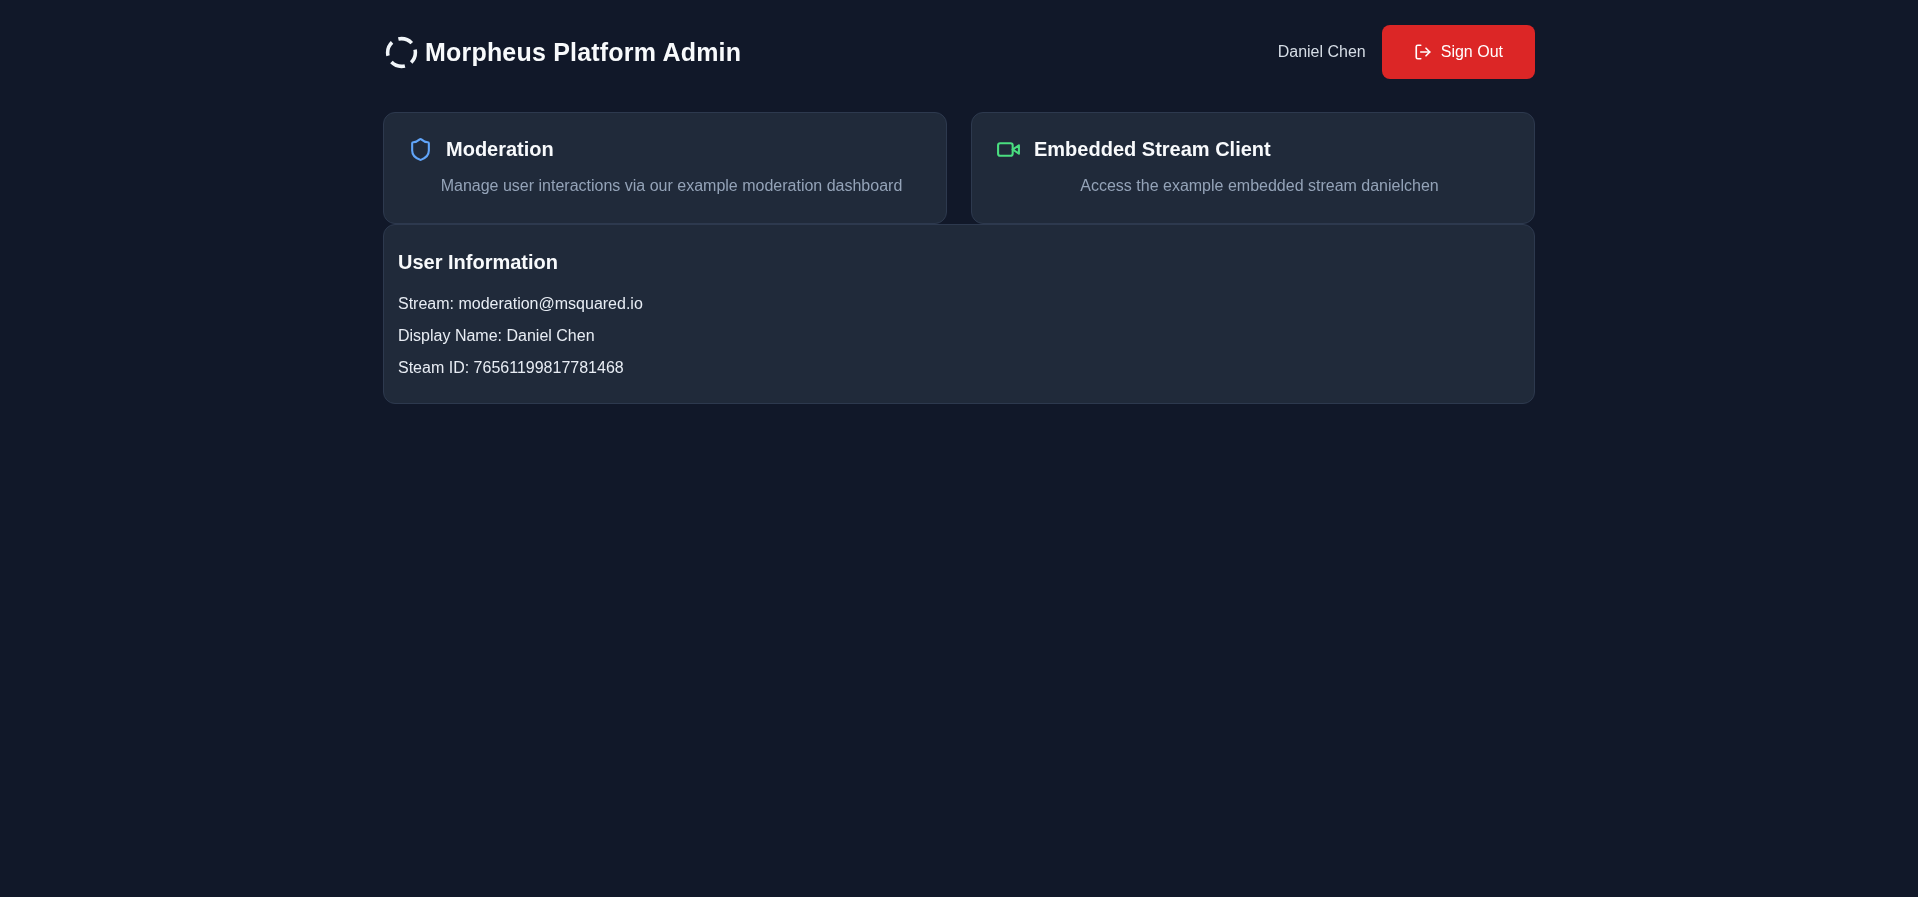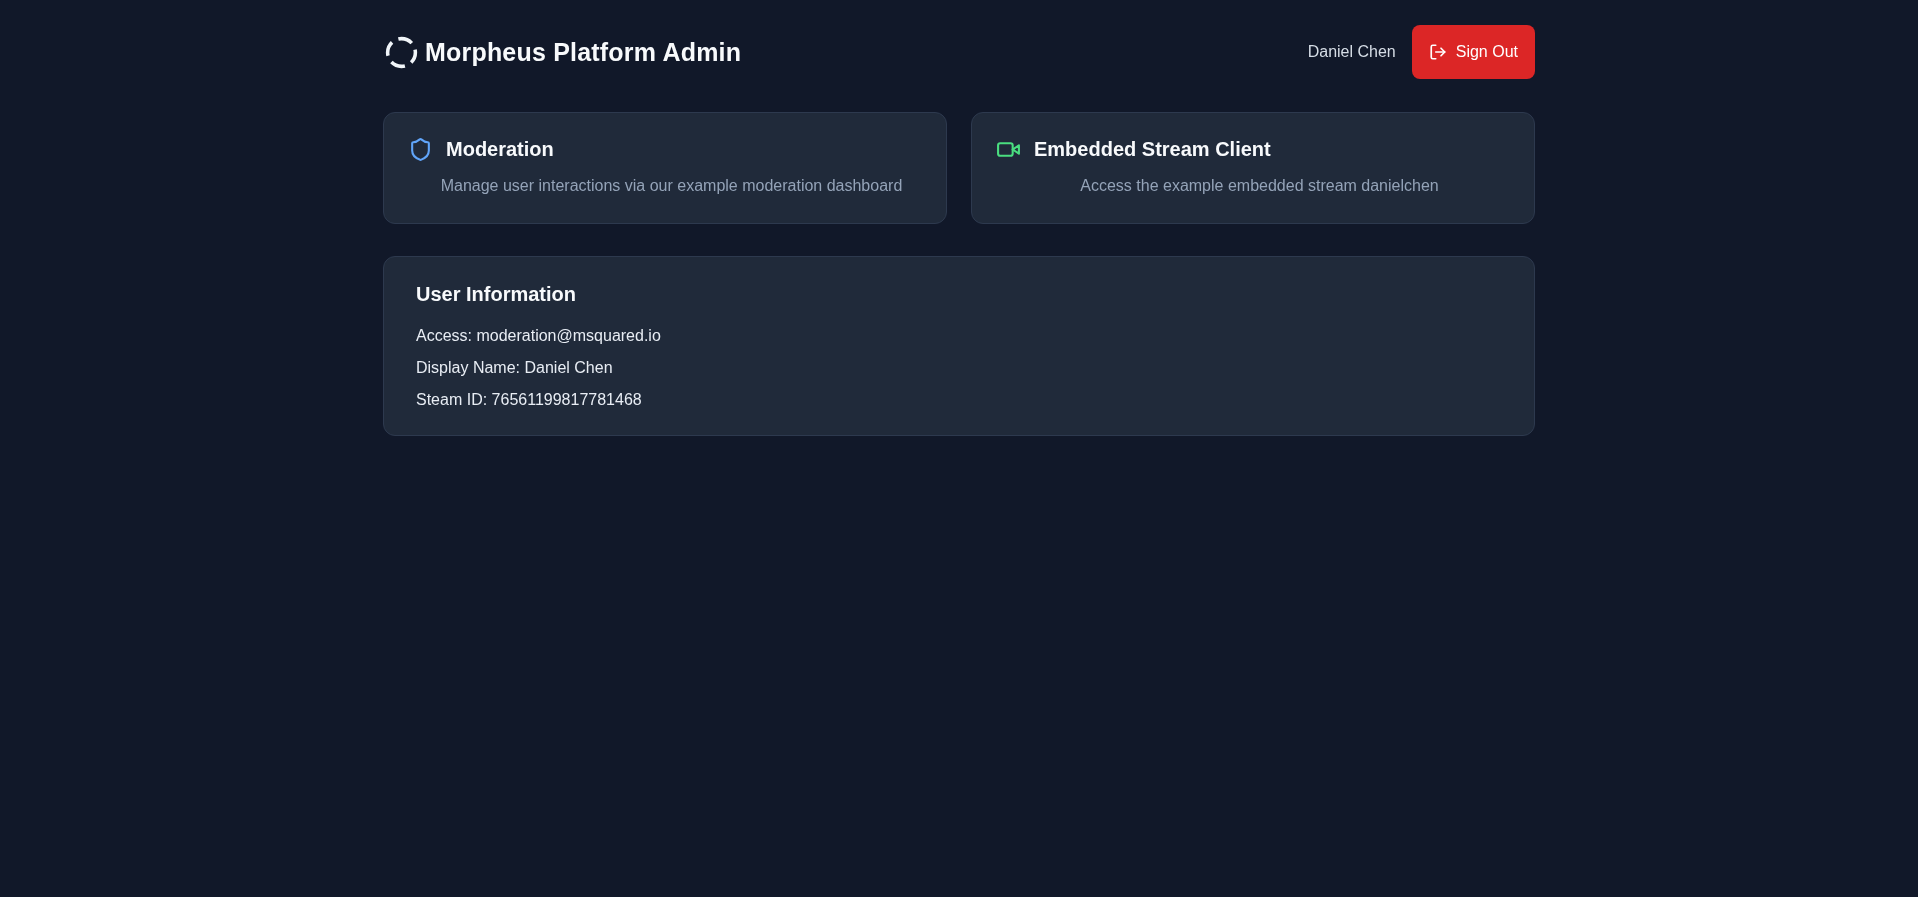--- a/index.html
+++ b/index.html
@@ -49,21 +49,21 @@
   }
   .signout-btn {
     display: flex;
     align-items: center;
     gap: 9px;
     background: #dc2626;
     color: #ffffff;
     border: none;
     border-radius: 8px;
     height: 54px;
-    padding: 0 17px;
+    padding: 0 32px;
     font-size: 16px;
     font-family: "Liberation Sans", sans-serif;
     cursor: pointer;
   }
   .signout-btn svg { width: 18px; height: 18px; }
   
   .cards-grid {
     margin-top: 33px;
     display: grid;
     grid-template-columns: 1fr 1fr;
@@ -91,22 +91,21 @@
     color: #f8fafc;
   }
   .card-desc {
     margin-top: 15px;
     font-size: 16px;
     color: #94a3b8;
     text-align: center;
   }
   
   .info-card {
-    margin-top: 32px;
-    padding: 26px 24px 26px 32px;
+    padding: 26px 24px 26px 14px;
   }
   .info-title {
     font-size: 20px;
     font-weight: bold;
     color: #f8fafc;
     margin-bottom: 20px;
   }
   .info-row {
     font-size: 16px;
     color: #e8edf4;
@@ -167,21 +166,21 @@
         <h2 class="card-title">Embedded Stream Client</h2>
       </div>
       <p class="card-desc">Access the example embedded stream danielchen</p>
     </div>
 
   </div>
 
   <div class="card info-card">
     <h2 class="info-title">User Information</h2>
     <p class="info-row">
-      <span>Access:</span>
+      <span>Stream:</span>
       <span>moderation@msquared.io</span>
     </p>
     <p class="info-row">
       <span>Display Name:</span>
       <span>Daniel Chen</span>
     </p>
     <p class="info-row">
       <span>Steam ID:</span>
       <span>76561199817781468</span>
     </p>

